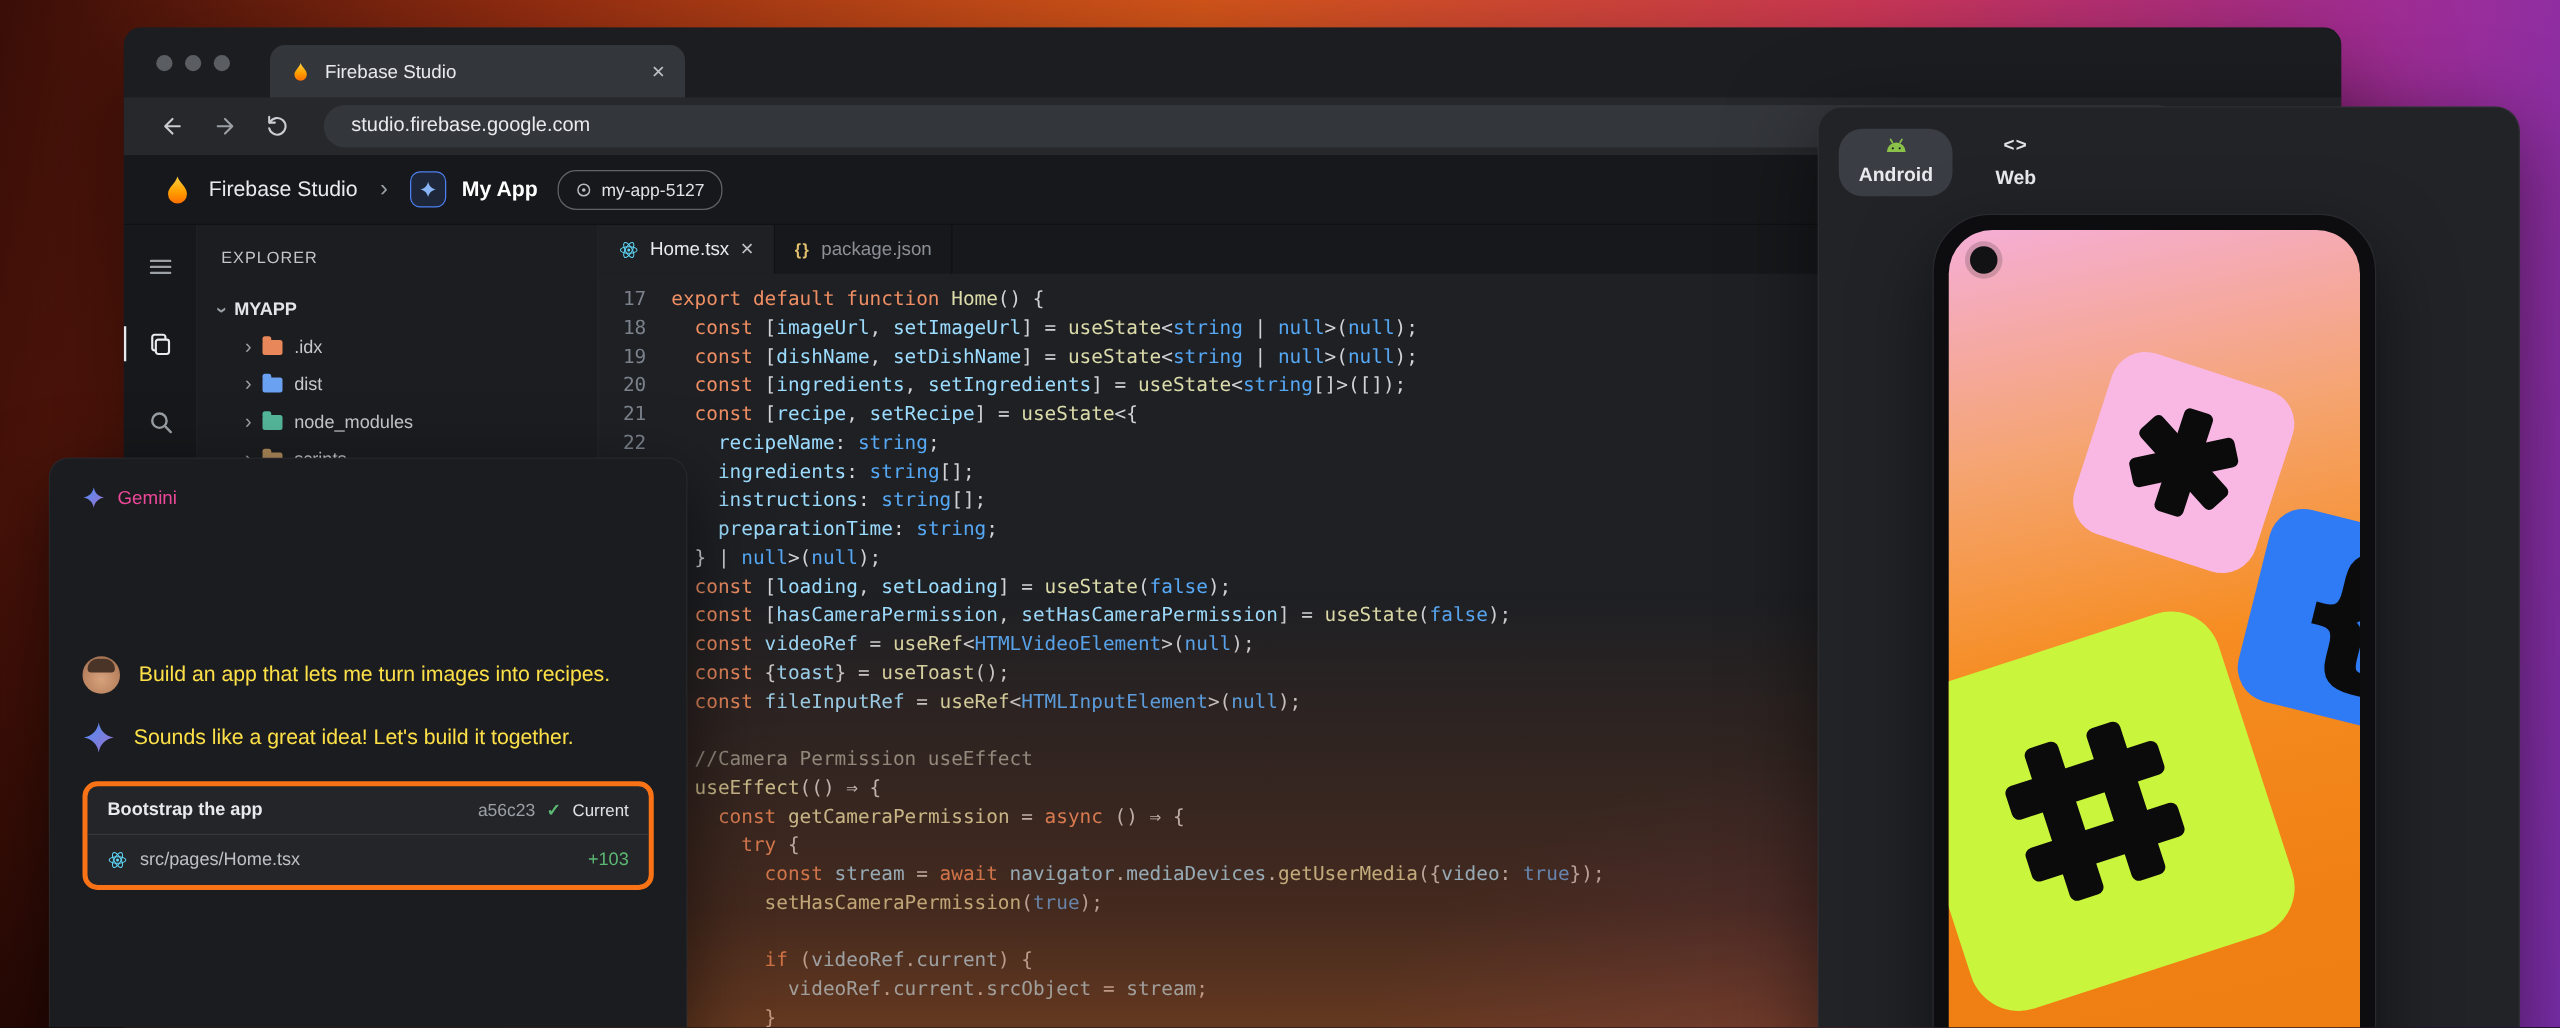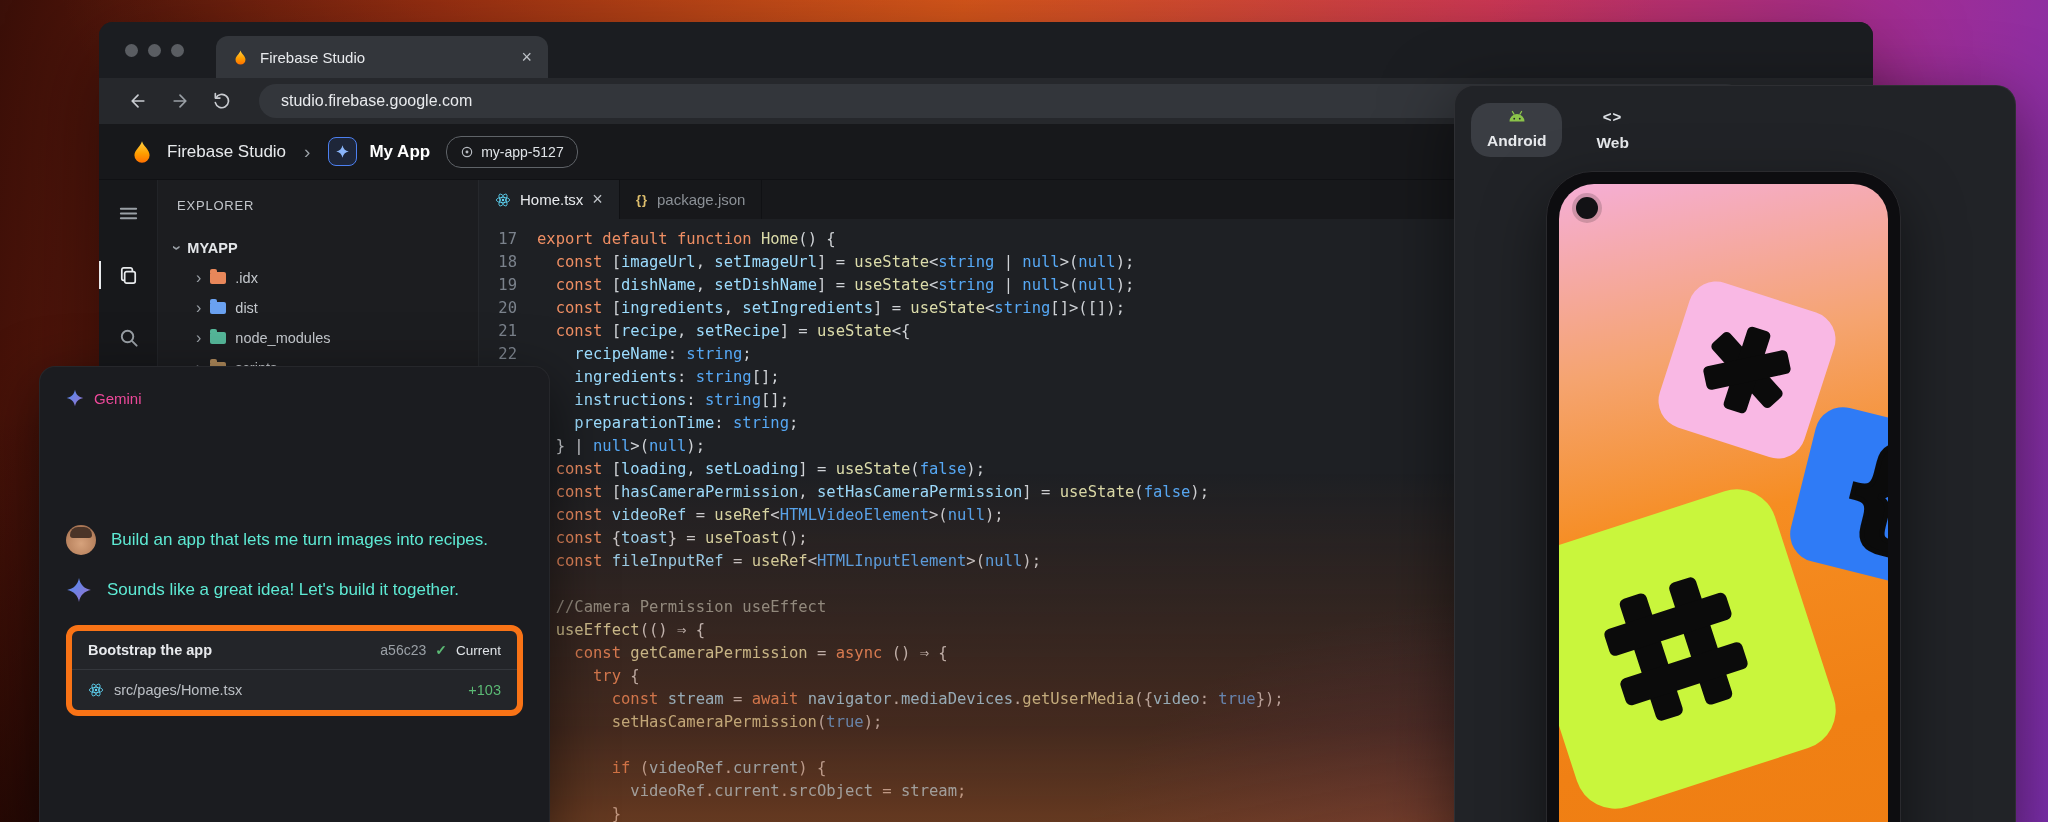--- a/index.html
+++ b/index.html
@@ -75,26 +75,26 @@
     border-radius:16px 16px 0 0;z-index:5;box-shadow:0 18px 60px rgba(0,0,0,0.55);
     padding:22px 26px;box-sizing:border-box;border:1px solid rgba(255,255,255,0.05);}
   .gem-head{display:flex;align-items:center;gap:10px;}
   .gem-head svg{width:18px;height:18px;}
   .gem-brand{color:#ec4899;font-size:15px;}
   .greeting{margin-top:118px;font-size:36px;font-weight:600;line-height:1.2;}
   .greet-1{color:var(--accent-blue,#5590f4);}
   .greet-2{color:#9aa0a6;}
   .chat{margin-top:28px;}
   .msg{display:flex;align-items:center;gap:15px;margin-bottom:22px;}
-  .msg-text{color:#5eead4;font-size:17px;}
+  .msg-text{color:#fde047;font-size:17px;}
   .avatar{width:30px;height:30px;border-radius:50%;flex:none;position:relative;overflow:hidden;
     background:radial-gradient(circle at 50% 62%, #d6a27c 0%, #b9835f 60%, #8a5c42 100%);}
   .avatar::before{content:"";position:absolute;left:4px;top:2px;width:22px;height:11px;border-radius:11px 11px 4px 4px;background:#4a3428;}
   .gem-spark-lg{width:26px;height:26px;flex:none;}
-  .step-card{margin-top:4px;border:6px solid #f97316;background:#232529;border-radius:12px;overflow:hidden;}
+  .step-card{margin-top:4px;border:4px solid #f97316;background:#232529;border-radius:12px;overflow:hidden;}
   .card-head{display:flex;align-items:center;gap:9px;padding:11px 16px;border-bottom:1px solid #34373c;}
   .card-title{color:#e8eaed;font-size:14.5px;font-weight:700;flex:1;}
   .card-commit{color:#9aa0a6;font-size:14px;}
   .card-check{color:var(--accent-green,#5bb974);font-size:14px;font-weight:700;}
   .card-status{color:#dfe3e7;font-size:13.5px;}
   .card-file{display:flex;align-items:center;gap:10px;padding:12px 16px;}
   .card-file svg{width:16px;height:16px;}
   .file-path{color:#bdc1c6;font-size:14.5px;flex:1;}
   .file-diff{color:var(--accent-green,#5bb974);font-size:14.5px;}
   

